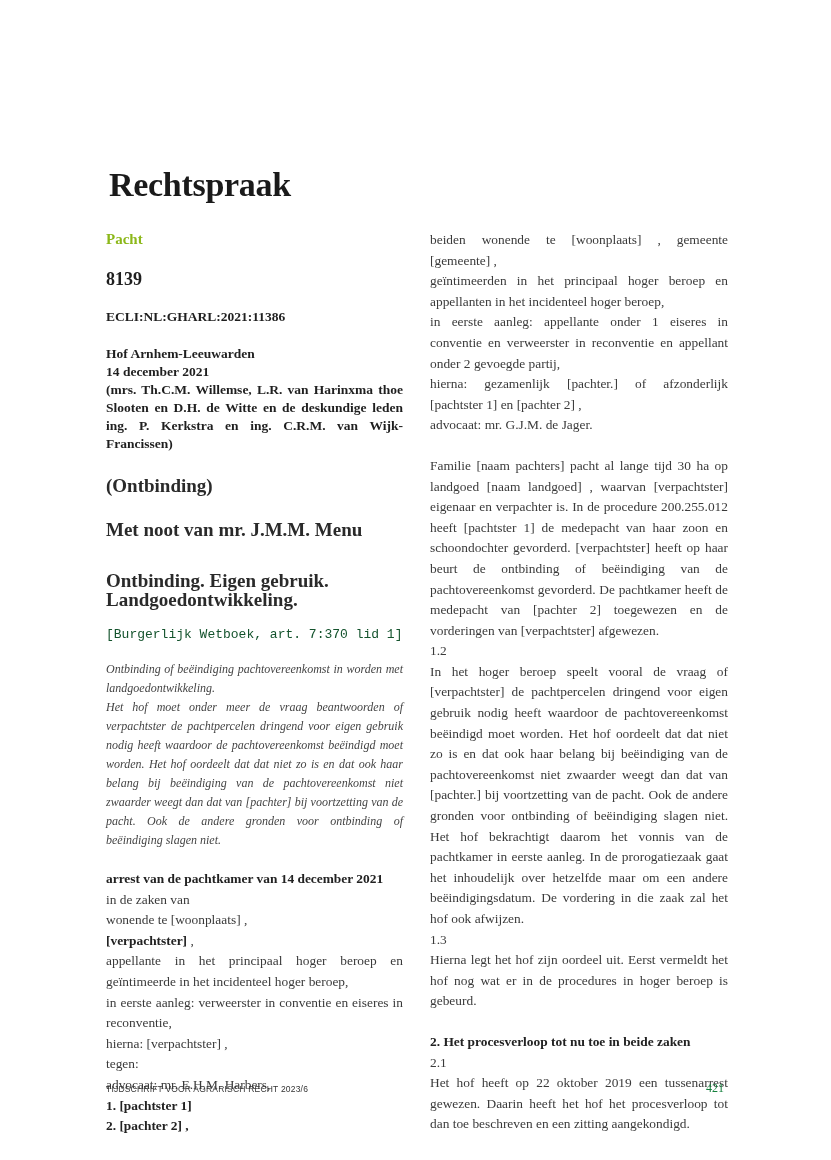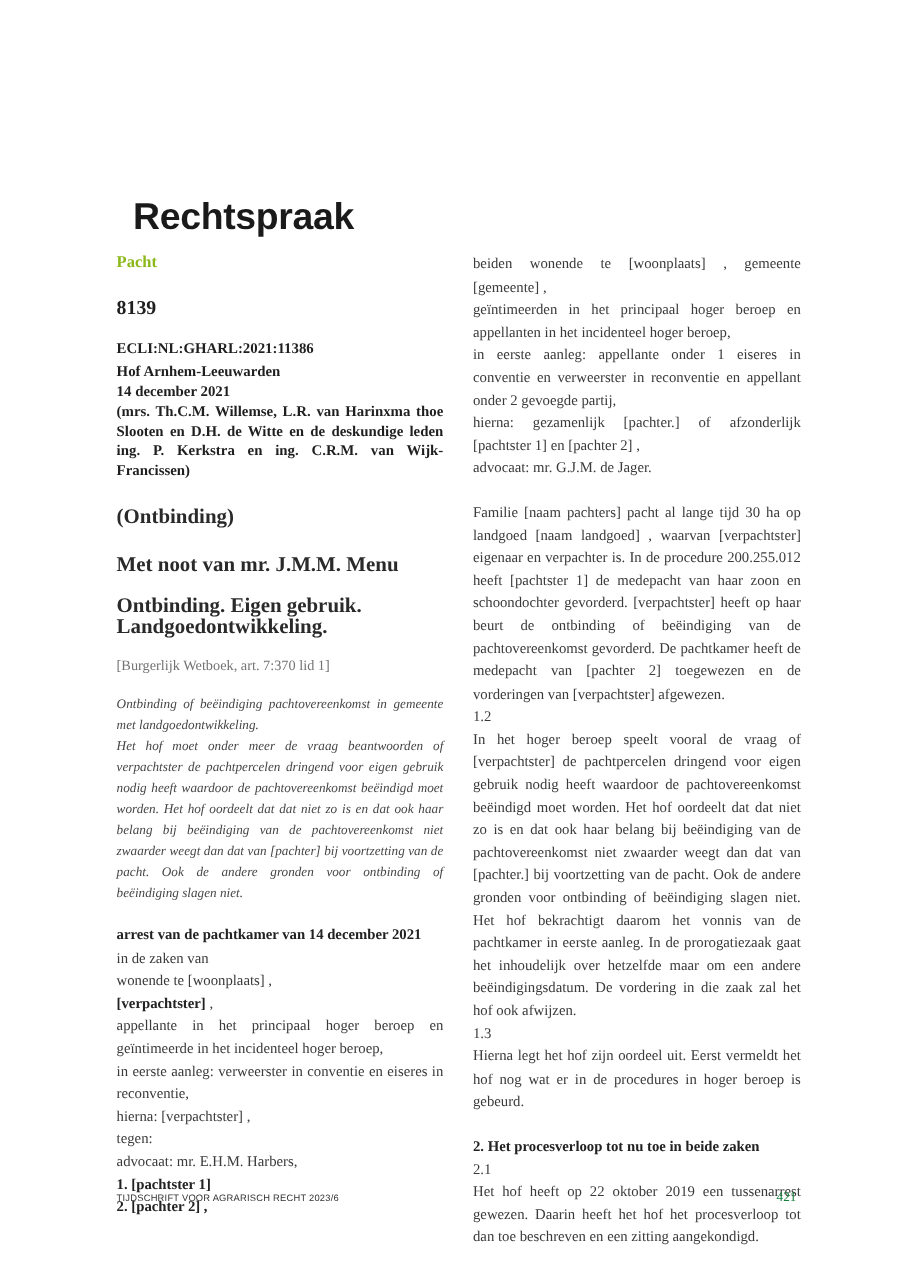--- a/index.html
+++ b/index.html
@@ -1,34 +1,34 @@
 <!DOCTYPE html>
 <html><head>
   <meta charset="utf-8">
   <style>
     html, body { margin: 0; padding: 0; background: #ffffff; }
     body { width: 831px; height: 1160px; position: relative; overflow: hidden; color: #2b2b2b; }
     .page-title {
       position: absolute; left: 105px; top: 162px;
-      font-family: Liberation Sans, sans-serif; font-weight: bold; font-size: 34px;
-      color: #1a1a1a; letter-spacing: -0.3px; margin: 16px;
+      font-family: Liberation Serif, serif; font-weight: bold; font-size: 34px;
+      color: #1a1a1a; letter-spacing: -0.3px; margin: 4px;
     }
     .col { position: absolute; top: 228px; }
     .col-left { left: 106px; width: 297px; }
     .col-right { left: 430px; width: 298px; top: 230px; }
     .sans { font-family: Liberation Serif, serif; }
     .category { color: #8cb81a; font-weight: bold; font-size: 15px; margin: 3px 0 0 0; }
     .case-no { font-weight: bold; font-size: 18px; color: #1f1f1f; margin: 21px 0 0 0; }
     .ecli { font-weight: bold; font-size: 13.5px; color: #1f1f1f; margin: 19px 0 0 0; }
-    .court-block { font-weight: bold; font-size: 13.5px; color: #1f1f1f; line-height: 18px; margin: 4px 0 0 0; text-align: justify; }
+    .court-block { font-weight: bold; font-size: 13.5px; color: #1f1f1f; line-height: 18px; margin: 20px 0 0 0; text-align: justify; }
     .court-block div { }
     .bold-serif { font-family: "Liberation Serif", serif; font-weight: bold; font-size: 19px; color: #2a2a2a; }
     .sub { margin: 22px 0 0 0; }
-    .keywords { margin: 16px 0 0 0; line-height: 19px; }
-    .law-ref { font-family: Liberation Serif, serif; font-size: 13px; color: #737373; margin: 18px 0 0 0; }
+    .keywords { margin: 30px 0 0 0; line-height: 19px; }
+    .law-ref { font-family: Liberation Mono, monospace; font-size: 13px; color: #14532d; margin: 18px 0 0 0; }
     .summary { font-family: "Liberation Serif", serif; font-style: italic; font-size: 12px; color: #444; line-height: 19px; margin: 18px 0 0 0; text-align: justify; }
     .body-text { font-family: "Liberation Serif", serif; font-size: 13.4px; color: #3a3a3a; line-height: 20.6px; text-align: justify; }
     .body-text .b { font-weight: bold; color: #222; }
     .arrest { margin: 19px 0 0 0; }
     .right-section-head { font-family: "Liberation Serif", serif; font-weight: bold; font-size: 13.4px; color: #222; line-height: 20.6px; }
     .gap { height: 20px; }
     .footer-left {
       position: absolute; left: 106px; top: 1084px;
       font-family: "Liberation Sans", sans-serif; font-size: 8.5px; color: #333; letter-spacing: 0.2px;
     }
@@ -53,21 +53,21 @@
     <div>(mrs. Th.C.M. Willemse, L.R. van Harinxma thoe Slooten en D.H. de Witte en de deskundige leden ing. P. Kerkstra en ing. C.R.M. van Wijk-Francissen)</div>
   </div>
   <p class="bold-serif sub">(Ontbinding)</p>
   <p class="bold-serif sub">Met noot van mr. J.M.M. Menu</p>
   <div class="bold-serif keywords">
     <div>Ontbinding. Eigen gebruik.</div>
     <div>Landgoedontwikkeling.</div>
   </div>
   <p class="law-ref">[Burgerlijk Wetboek, art. 7:370 lid 1]</p>
   <div class="summary">
-    <div>Ontbinding of beëindiging pachtovereenkomst in gemeente met landgoedontwikkeling.</div>
+    <div>Ontbinding of beëindiging pachtovereenkomst in worden met landgoedontwikkeling.</div>
     <div>Het hof moet onder meer de vraag beantwoorden of verpachtster de pachtpercelen dringend voor eigen gebruik nodig heeft waardoor de pachtovereenkomst beëindigd moet worden. Het hof oordeelt dat dat niet zo is en dat ook haar belang bij beëindiging van de pachtovereenkomst niet zwaarder weegt dan dat van [pachter] bij voortzetting van de pacht. Ook de andere gronden voor ontbinding of beëindiging slagen niet.</div>
   </div>
   <div class="body-text arrest">
     <div class="b">arrest van de pachtkamer van 14 december 2021</div>
     <div>in de zaken van</div>
     <div>wonende te [woonplaats] ,</div>
     <div><span class="b">[verpachtster]</span><span> ,</span></div>
     <div>appellante in het principaal hoger beroep en geïntimeerde in het incidenteel hoger beroep,</div>
     <div>in eerste aanleg: verweerster in conventie en eiseres in reconventie,</div>
     <div>hierna: [verpachtster] ,</div>

